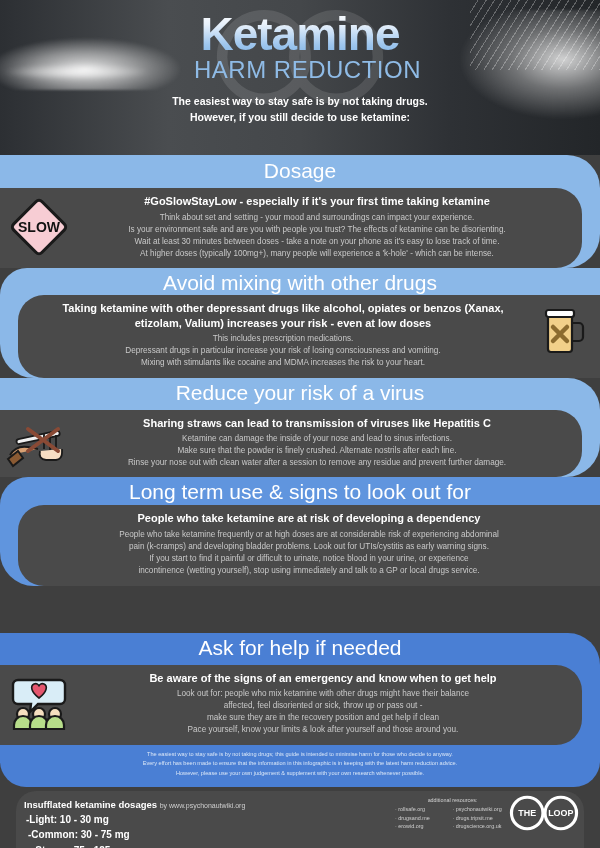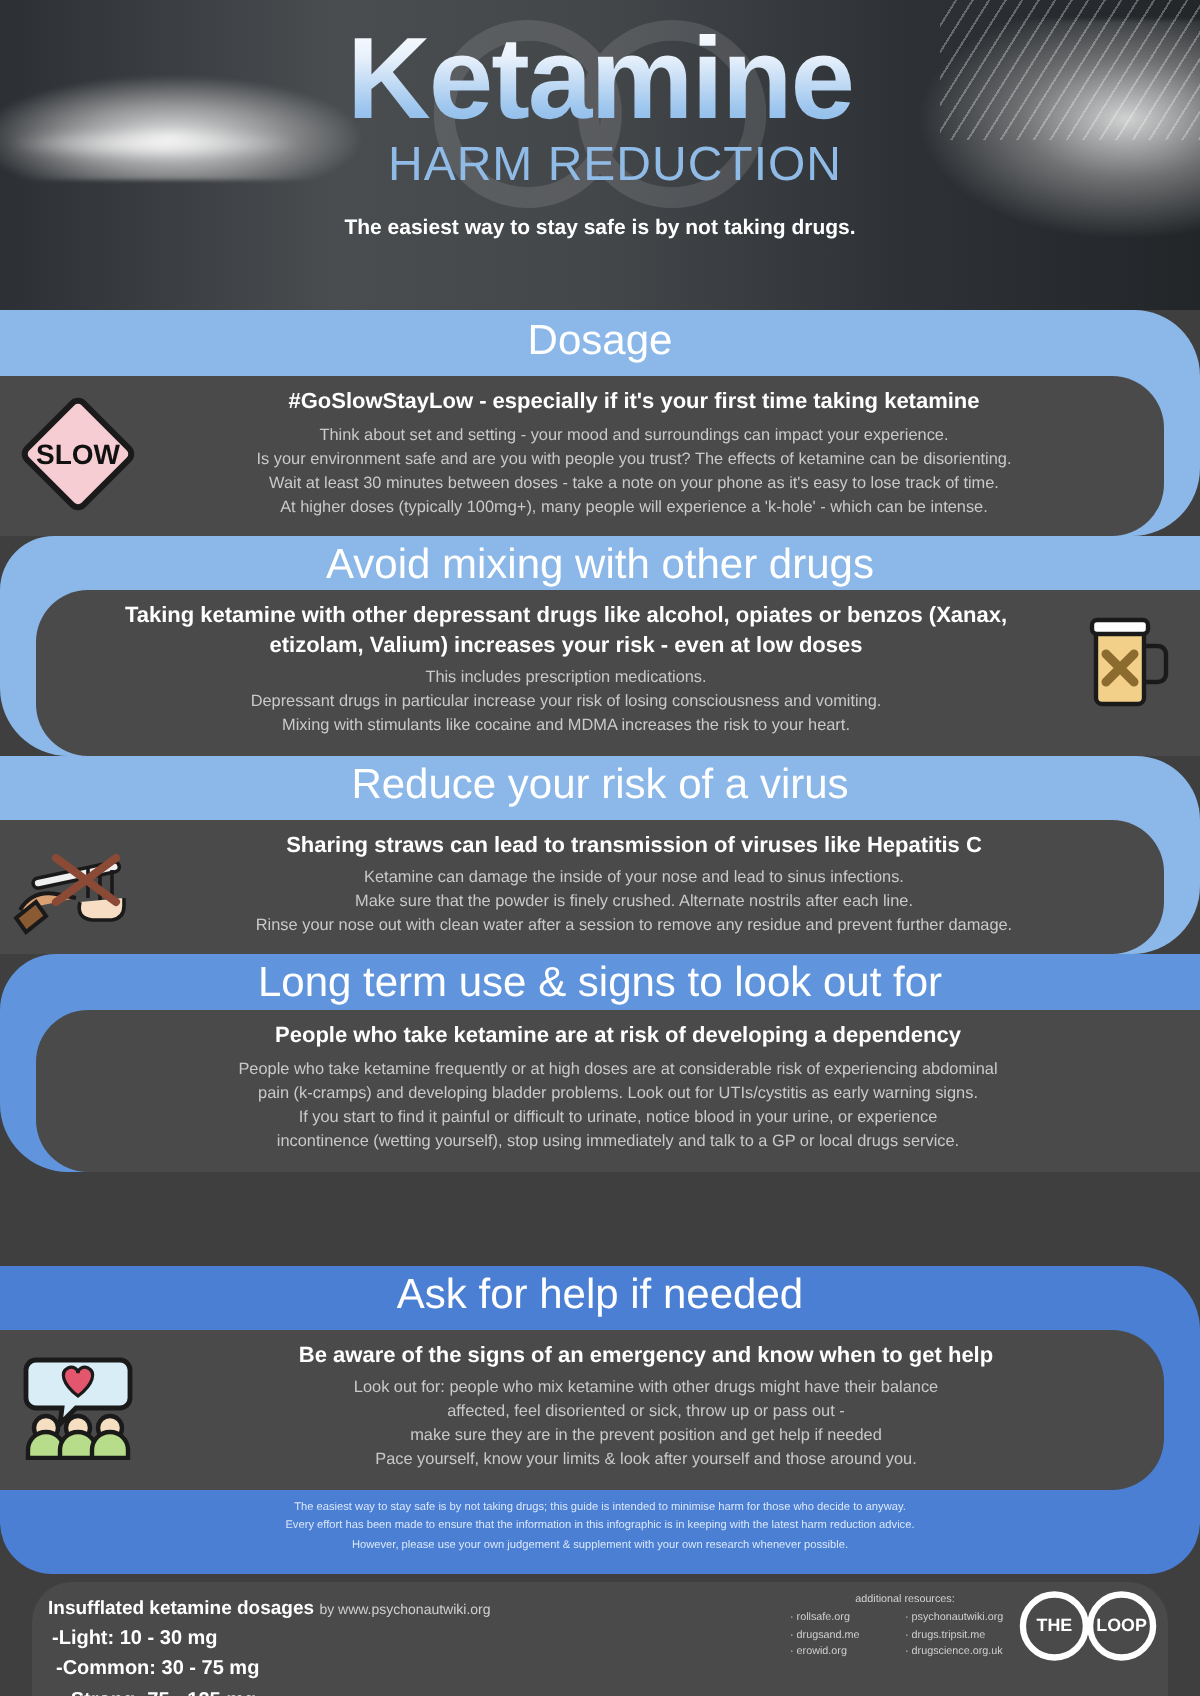--- a/index.html
+++ b/index.html
@@ -43,21 +43,21 @@
     position:absolute; right:0; top:0; width:130px; height:70px;
     background: repeating-linear-gradient(-58deg, rgba(255,255,255,.28) 0px, rgba(255,255,255,.28) 1px, rgba(255,255,255,0) 1px, rgba(255,255,255,0) 7px);
   }
   .header .ghost-loop {
     position: absolute; left: 50%; top: 2px; transform: translateX(-50%);
     width: 190px; height: 110px; opacity: .11;
   }
   .header .ghost-loop svg { width: 100%; height: 100%; }
   .title-wrap { position: relative; text-align: center; padding-top: 10px; }
   .main-title {
-    font-size: 58px; font-weight: bold; letter-spacing: -1px;
+    font-size: 46px; font-weight: bold; letter-spacing: -1px;
     background: linear-gradient(180deg,#ffffff 0%,#e8f1fb 30%,#9ec6ee 72%,#7fb3e6 100%);
     -webkit-background-clip: text; background-clip: text;
     -webkit-text-fill-color: transparent; color: #bcd8f5;
     line-height: 1.05;
   }
   .sub-title {
     font-size: 24px; color: #8fbbe6; letter-spacing: .5px; margin-top: -2px; padding-left: 15px;
   }
   .lede {
     position: relative; text-align: center; color: #ffffff;
@@ -162,20 +162,21 @@
           <circle cx="138" cy="55" r="44"></circle>
         </g>
       </svg>
     </div>
     <div class="title-wrap">
       <div class="main-title">Ketamine</div>
       <div class="sub-title">HARM REDUCTION</div>
     </div>
     <div class="lede">
       <div>The easiest way to stay safe is by not taking drugs.</div>
+      <div>However, if you still decide to use ketamine:</div>
     </div>
   </div>
 
   <div class="row">
     <div style="position:relative;height:33px;">
       <div class="blue-shape curve-l" style="left:0px;right:0px;background:#8bb8e8;border-top-left-radius:0;border-bottom-left-radius:0;border-top-right-radius:34px;border-bottom-right-radius:0;"></div>
       <div class="band-title" style="padding-top:5px;">Dosage</div>
     </div>
     <div style="position:relative;">
       <div class="blue-shape" style="left:0;right:0;background:#8bb8e8;border-bottom-right-radius:34px;"></div>
@@ -282,21 +283,21 @@
               <circle cx="29" cy="40" r="6" fill="#f6dfc0"></circle>
               <path d="M20 55 v-4 a9 9 0 0 1 18 0 v4 z" fill="#b7dd8a"></path>
               <circle cx="45" cy="40" r="6" fill="#f6dfc0"></circle>
               <path d="M36 55 v-4 a9 9 0 0 1 18 0 v4 z" fill="#b7dd8a"></path>
             </g>
           </svg>
         </div>
         <h3>Be aware of the signs of an emergency and know when to get help</h3>
         <p>Look out for: people who mix ketamine with other drugs might have their balance</p>
         <p>affected, feel disoriented or sick, throw up or pass out -</p>
-        <p>make sure they are in the prevent position and get help if needed</p>
+        <p>make sure they are in the recovery position and get help if clean</p>
         <p>Pace yourself, know your limits &amp; look after yourself and those around you.</p>
       </div>
     </div>
   </div>
 
   <div class="disclaimer">
     <div>The easiest way to stay safe is by not taking drugs; this guide is intended to minimise harm for those who decide to anyway.</div>
     <div>Every effort has been made to ensure that the information in this infographic is in keeping with the latest harm reduction advice.</div>
     <div>However, please use your own judgement &amp; supplement with your own research whenever possible.</div>
   </div>

